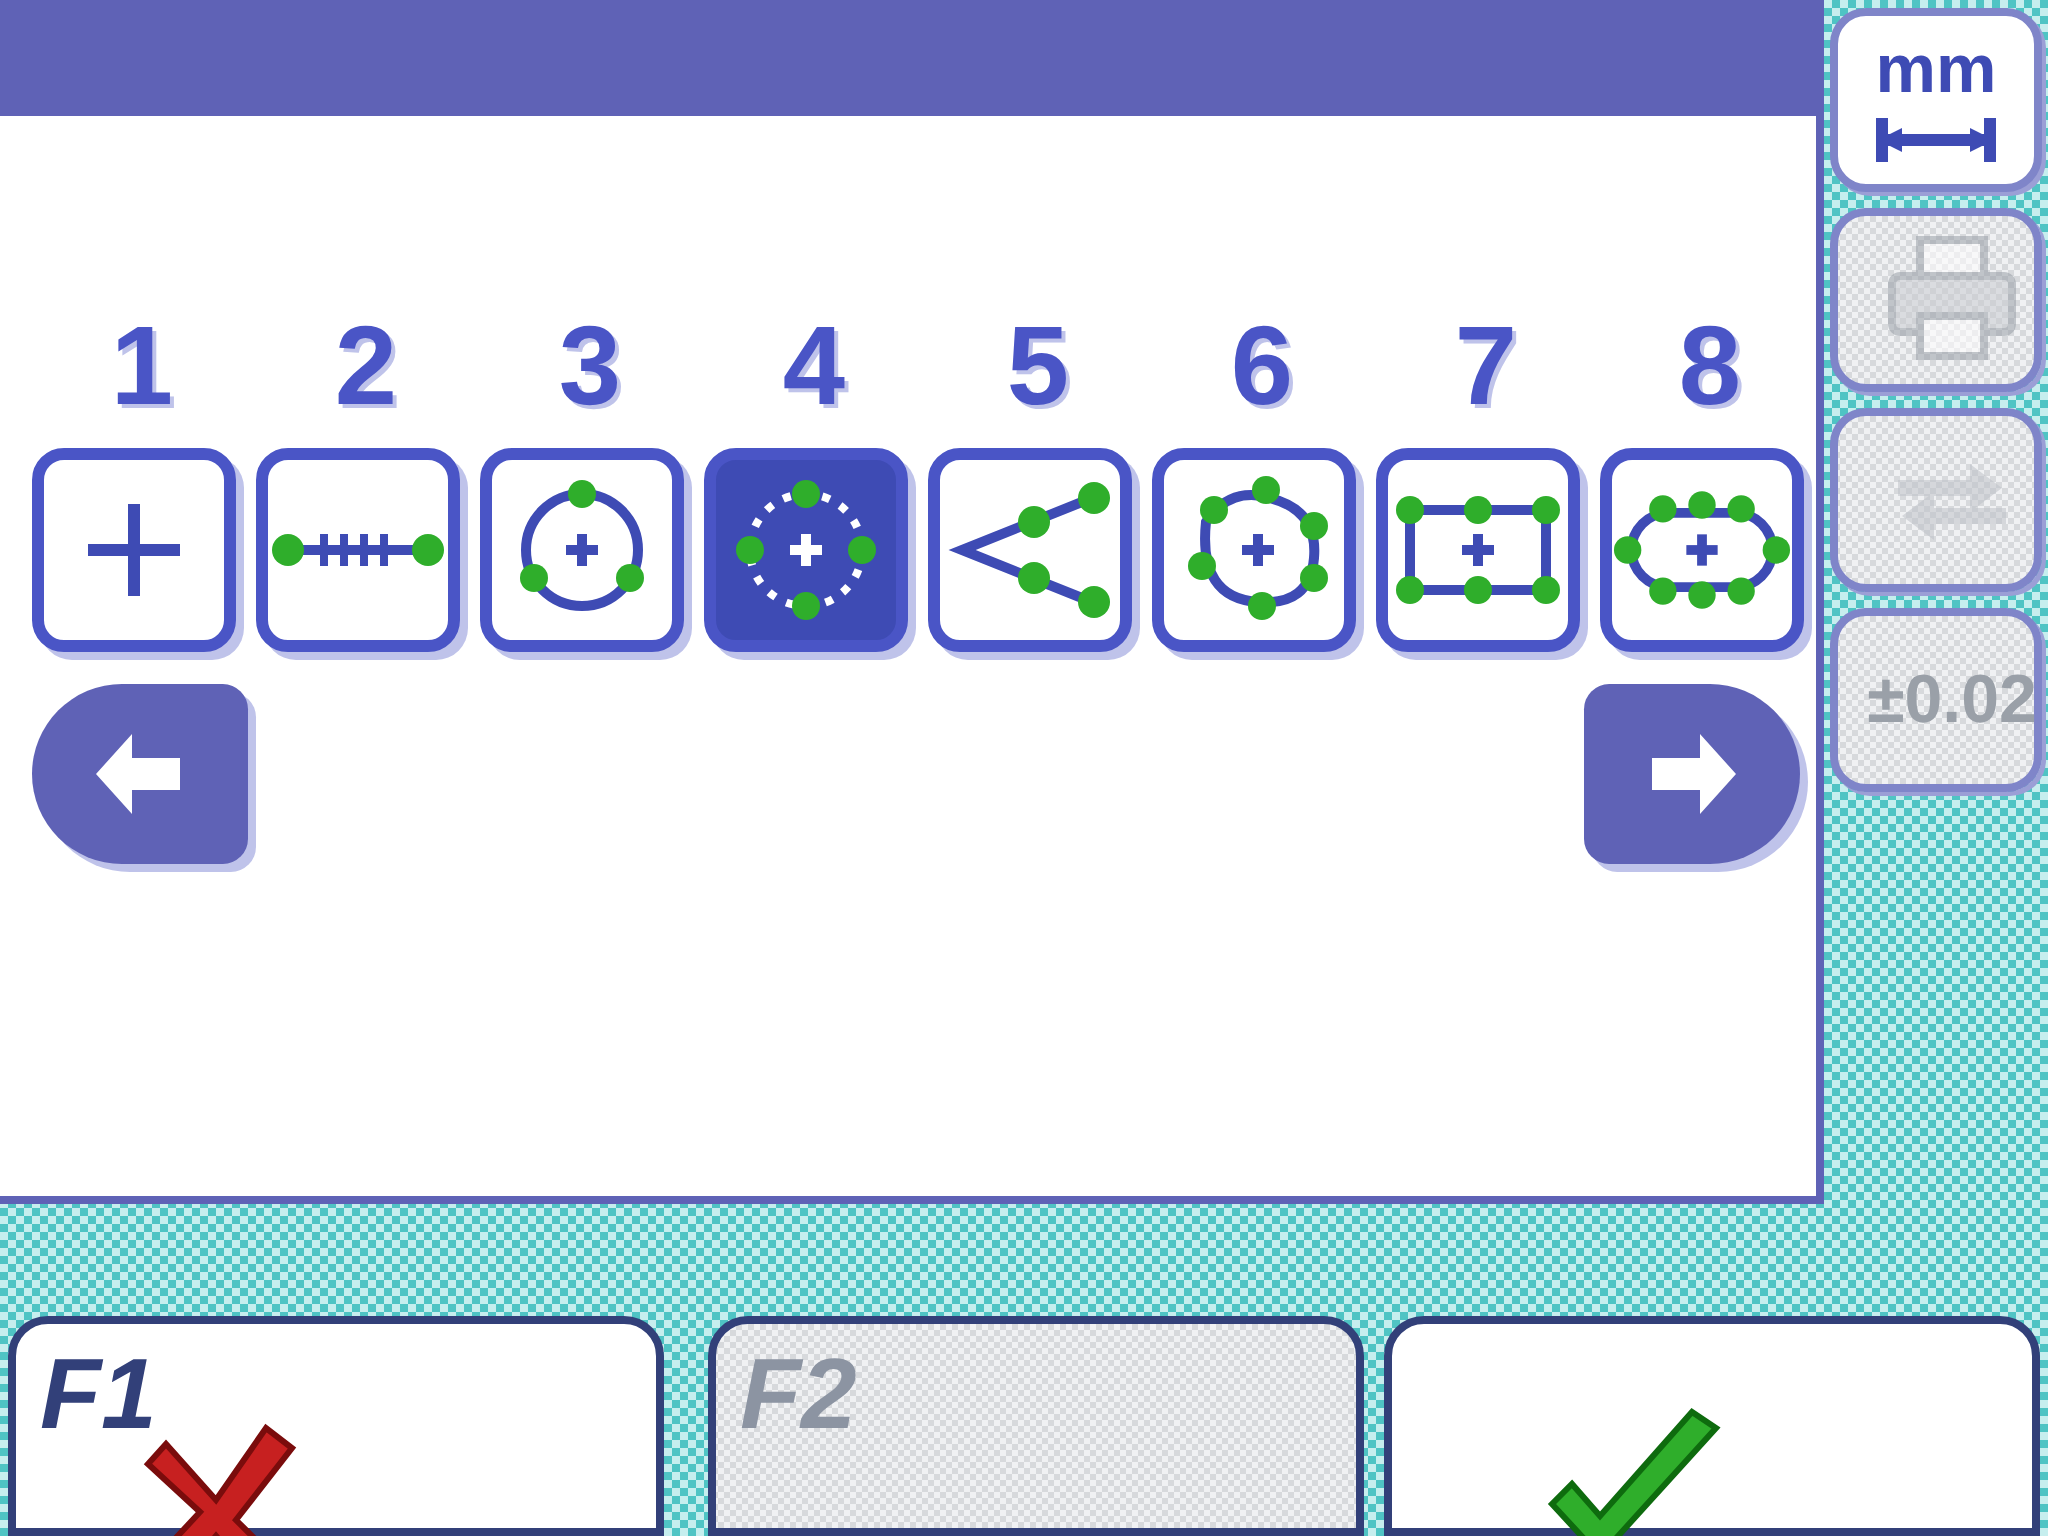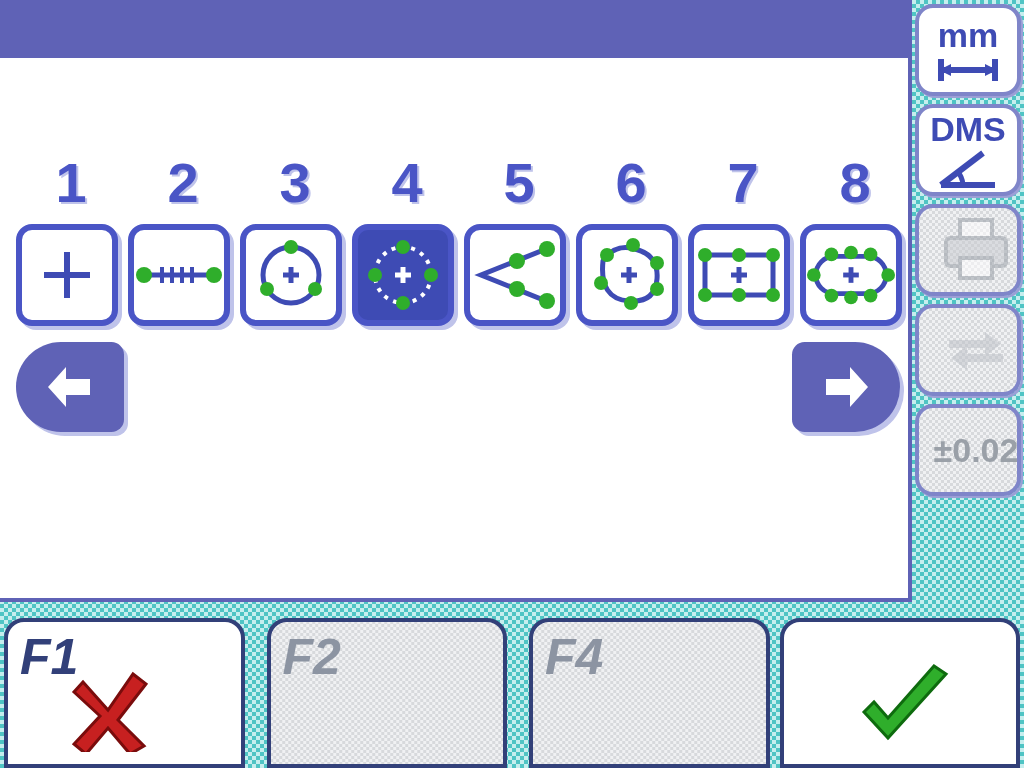--- a/index.html
+++ b/index.html
@@ -119,21 +119,21 @@
   .fkey-row {
     position: absolute;
     bottom: 0; left: 0; right: 0;
     height: 154px;
     display: flex;
     gap: 10px;
     padding: 0 4px;
   }
   .fkey {
     flex: 1 1 0;
-    height: 150px;
+    height: 110px;
     background: #ffffff;
     border: 4px solid #324079;
     border-radius: 20px 20px 0 0;
     position: relative;
     cursor: pointer;
     align-self: flex-end;
   }
   .fkey.disabled {
     background: repeating-conic-gradient(#d7d9dc 0% 25%, #f0f1f3 0% 50%) 50% / 6px 6px;
     cursor: default;
@@ -299,28 +299,20 @@
     <span class="side-label">mm</span>
     <svg width="70" height="30" viewBox="0 0 70 30">
       <line x1="6" y1="15" x2="64" y2="15" stroke="#3e4bb4" stroke-width="6"></line>
       <line x1="8" y1="4" x2="8" y2="26" stroke="#3e4bb4" stroke-width="6"></line>
       <line x1="62" y1="4" x2="62" y2="26" stroke="#3e4bb4" stroke-width="6"></line>
       <polygon points="6,15 18,9 18,21" fill="#3e4bb4"></polygon>
       <polygon points="64,15 52,9 52,21" fill="#3e4bb4"></polygon>
     </svg>
   </div>
 
-  <div class="side-btn">
-    <span class="side-label">DMS</span>
-    <svg width="70" height="42" viewBox="0 0 70 42">
-      <polyline points="8,36 8,36 62,36" fill="none" stroke="#3e4bb4" stroke-width="6"></polyline>
-      <line x1="8" y1="36" x2="50" y2="4" stroke="#3e4bb4" stroke-width="6"></line>
-      <path d="M30 36 A22 22 0 0 0 24 22" fill="none" stroke="#3e4bb4" stroke-width="5"></path>
-    </svg>
-  </div>
 
   <div class="side-btn disabled">
     <svg width="72" height="68" viewBox="0 0 72 68">
       <rect x="20" y="4" width="32" height="20" fill="#ffffff" stroke="#9aa0a8" stroke-width="4"></rect>
       <rect x="6" y="22" width="60" height="28" rx="4" fill="#c9ccd1" stroke="#9aa0a8" stroke-width="4"></rect>
       <rect x="20" y="42" width="32" height="20" fill="#ffffff" stroke="#9aa0a8" stroke-width="4"></rect>
     </svg>
   </div>
 
   <div class="side-btn disabled">
@@ -342,22 +334,19 @@
     <svg width="90" height="90" viewBox="0 0 90 90" style="top:40px;left:60px">
       <path d="M15 20 L40 48 L65 12 L78 22 L50 58 L76 84 L62 92 L40 66 L18 92 L6 82 L32 54 L6 30 Z" fill="#c72020" stroke="#7a0c0c" stroke-width="3"></path>
     </svg>
   </div>
 
   <div class="fkey disabled">
     <span class="fkey-label">F2</span>
   </div>
 
 
-  <div class="fkey disabled">
-    <span class="fkey-label">F4</span>
-  </div>
 
   <div class="fkey">
     <svg width="100" height="90" viewBox="0 0 100 90" style="top:42px;left:70px">
       <path d="M10 48 L34 74 L92 10 L80 2 L34 54 L20 38 Z" fill="#2fae2b" stroke="#0e6b0e" stroke-width="3"></path>
     </svg>
   </div>
 </div>
 
 </body></html>

